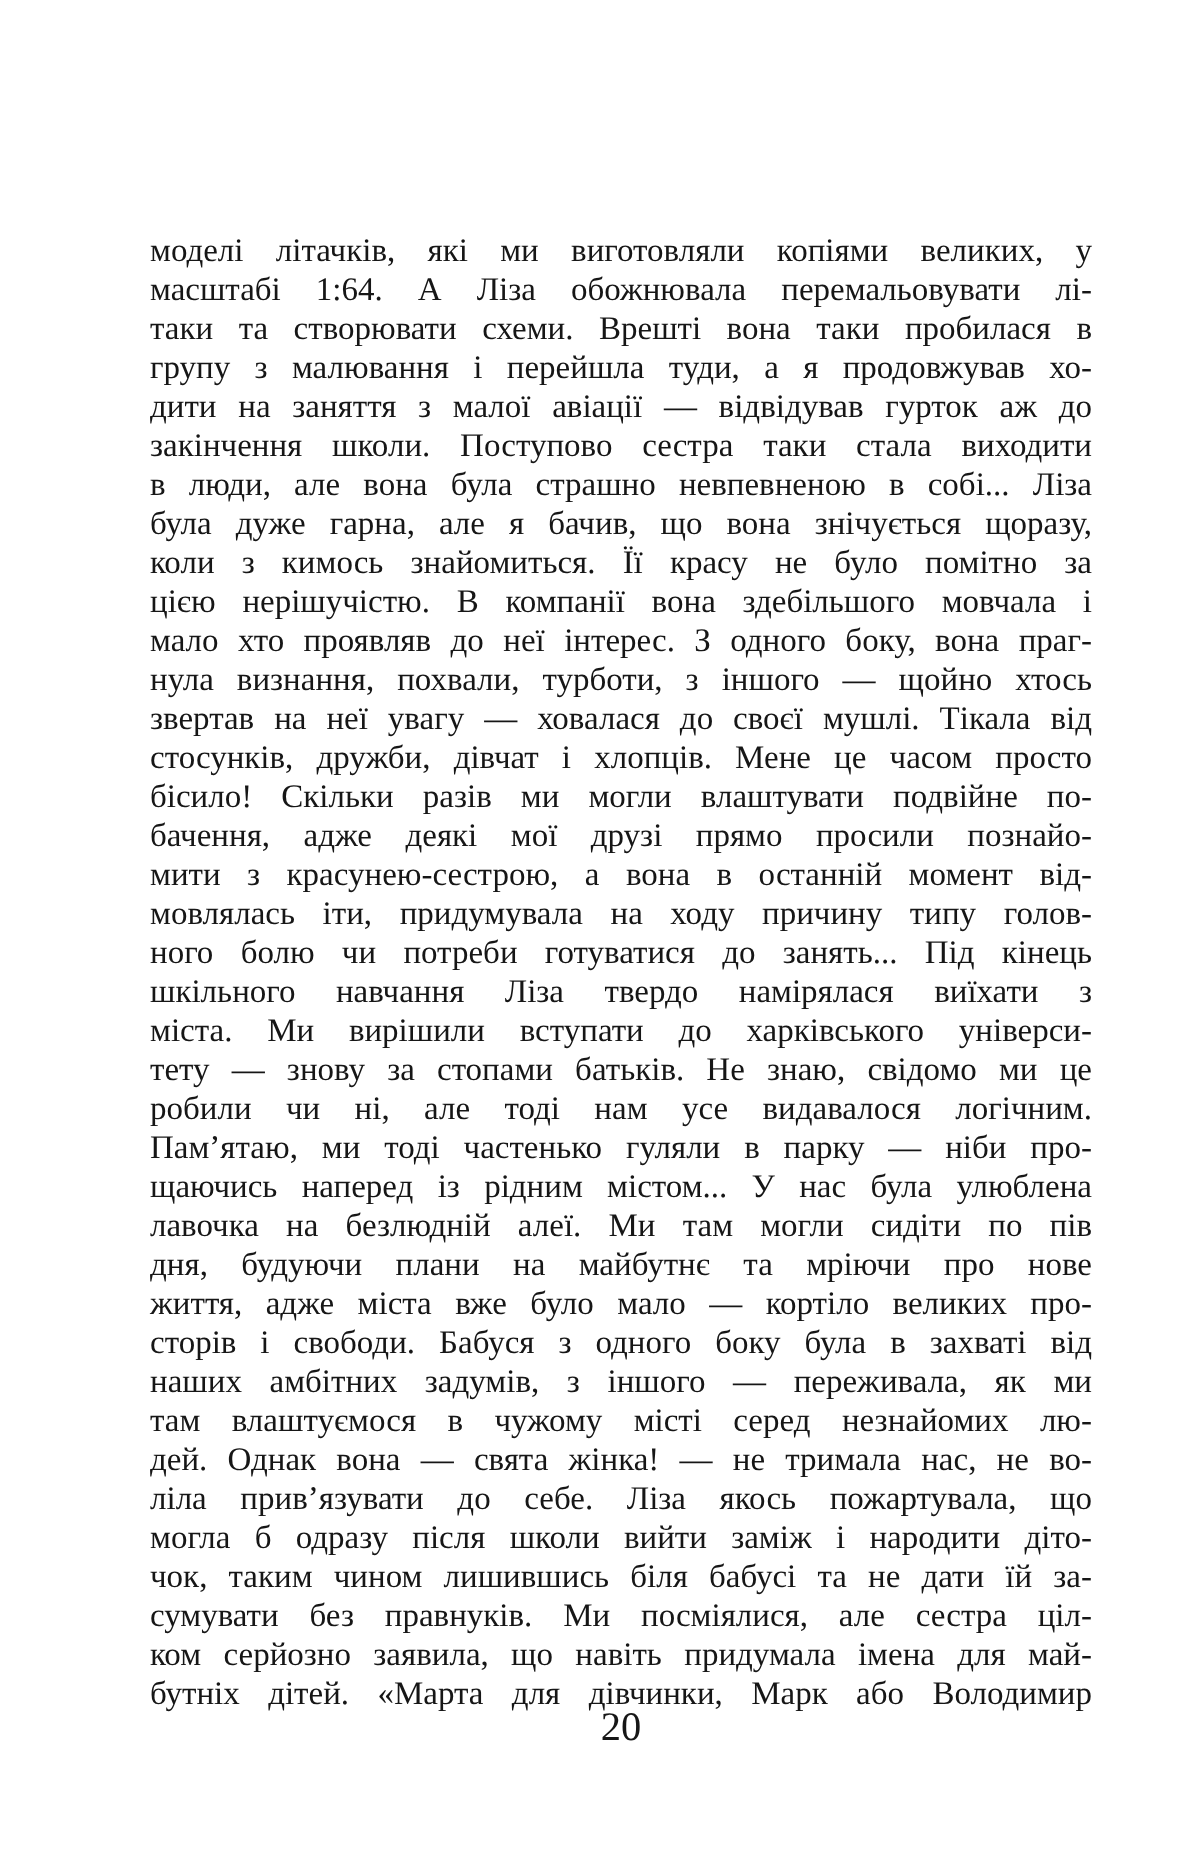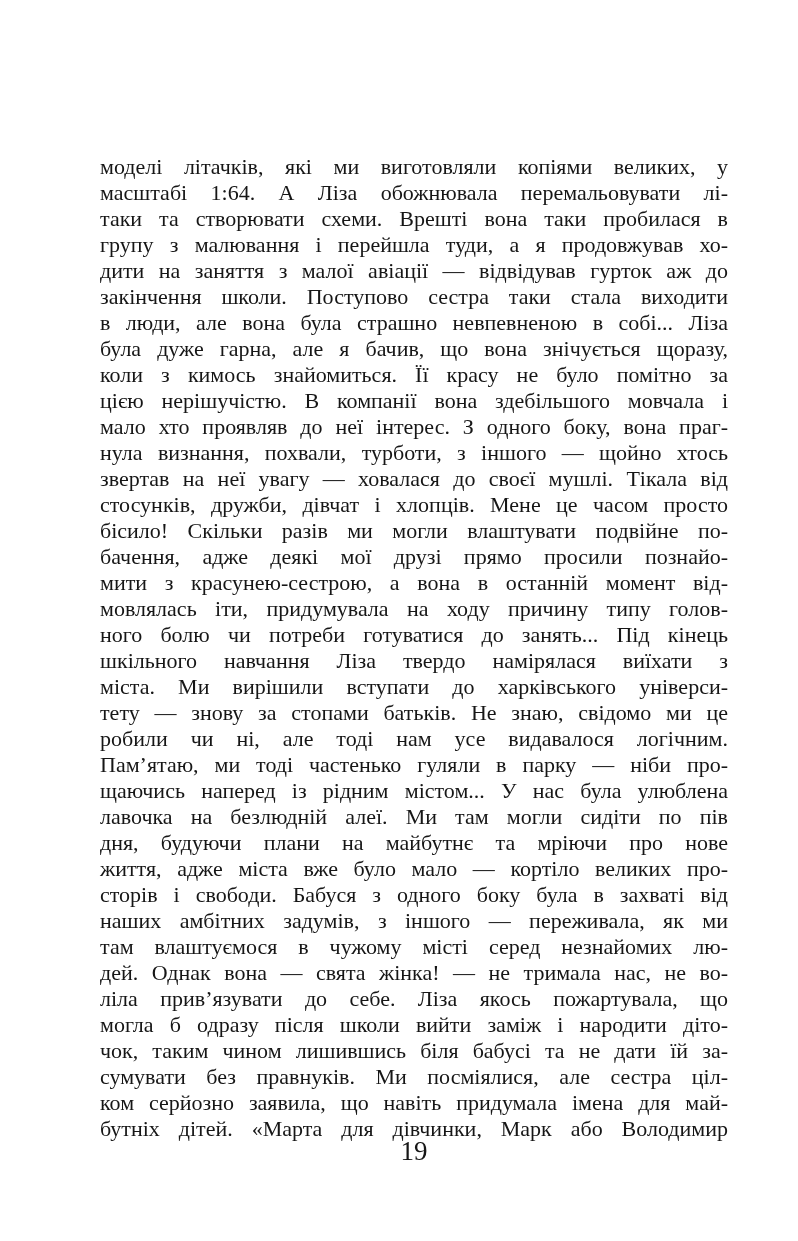--- a/index.html
+++ b/index.html
@@ -76,14 +76,14 @@
 сторів і свободи. Бабуся з одного боку була в захваті від
 наших амбітних задумів, з іншого — переживала, як ми
 там влаштуємося в чужому місті серед незнайомих лю-
 дей. Однак вона — свята жінка! — не тримала нас, не во-
 ліла прив’язувати до себе. Ліза якось пожартувала, що
 могла б одразу після школи вийти заміж і народити діто-
 чок, таким чином лишившись біля бабусі та не дати їй за-
 сумувати без правнуків. Ми посміялися, але сестра ціл-
 ком серйозно заявила, що навіть придумала імена для май-
 бутніх дітей. «Марта для дівчинки, Марк або Володимир</div>
-  <div class="page-number">19</div>
+  <div class="page-number">20</div>
 </div>
 
 </body></html>

